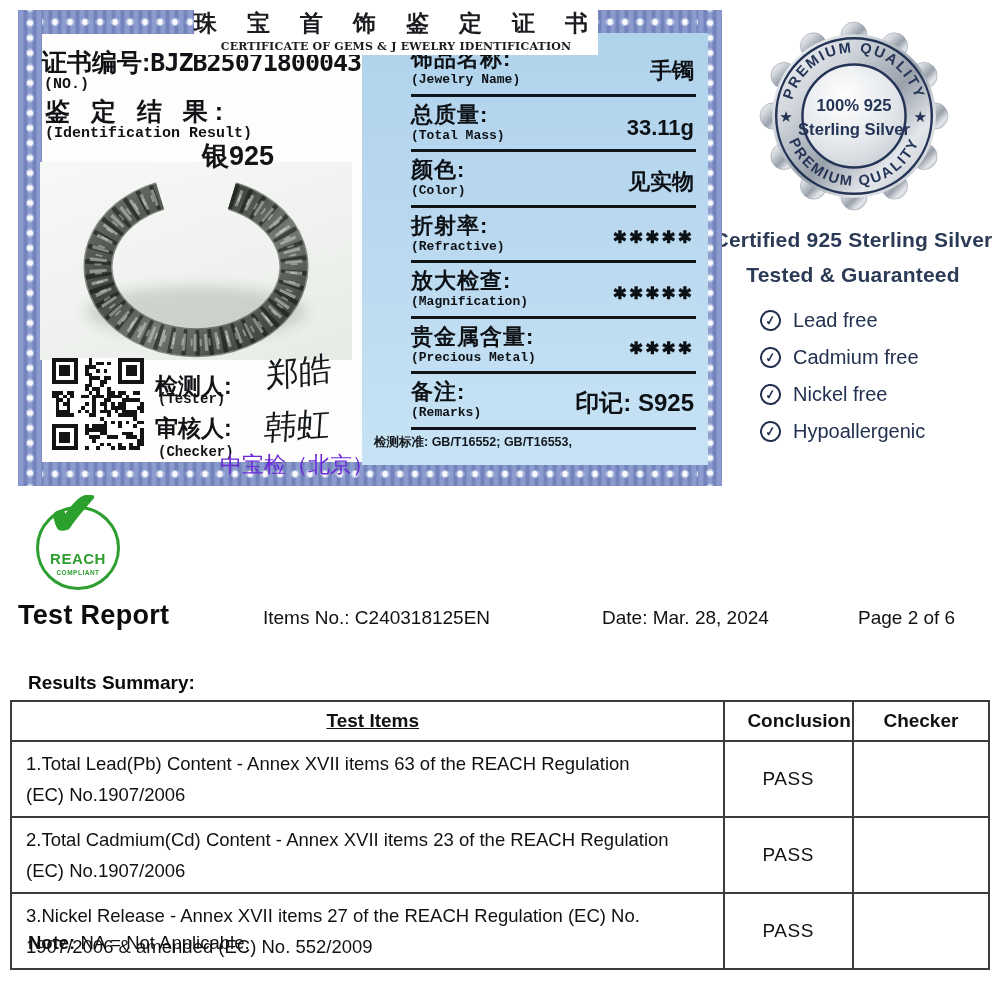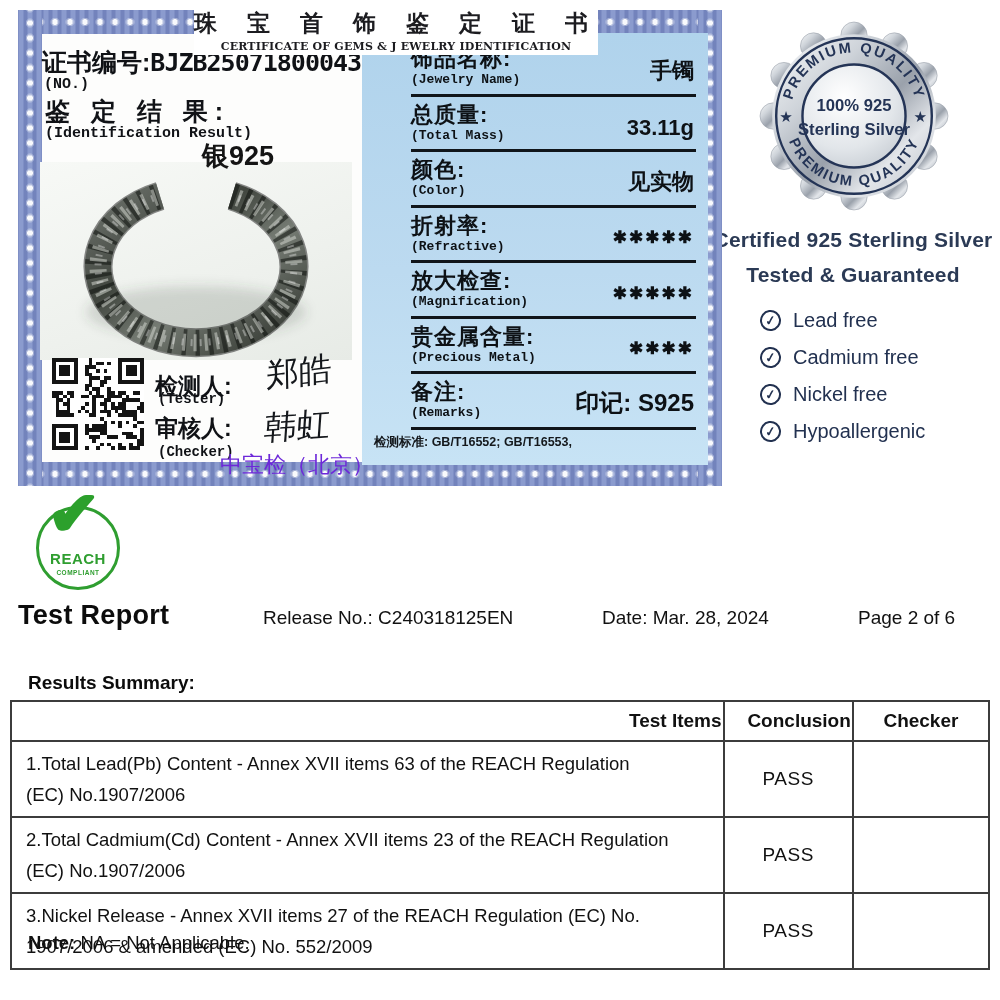--- a/index.html
+++ b/index.html
@@ -89,21 +89,21 @@
   .rep-no{position:absolute;left:263px;top:607px;font-size:19px;color:#111;}
   .rep-date{position:absolute;left:602px;top:607px;font-size:19px;color:#111;}
   .rep-page{position:absolute;left:858px;top:607px;font-size:19px;color:#111;}
   .summary{position:absolute;left:28px;top:672px;font-size:19px;font-weight:700;color:#0c0c0c;}
 
   
   .rtable{position:absolute;left:10px;top:700px;width:980px;border-collapse:collapse;z-index:2;
           font-size:18.5px;color:#111;}
   .rtable th,.rtable td{border:2px solid #3c3c3c;}
   .rtable th{height:36px;font-size:19px;font-weight:700;}
-  .rtable th.items{text-align:right;padding-left:12px;width:716px;}
+  .rtable th.items{text-align:center;padding-left:12px;width:716px;text-decoration:underline;}
   .rtable th.concl{width:126px;text-align:right;}
   .rtable th.rem{width:134px;text-align:center;}
   .rtable td.item{padding:6px 8px 6px 14px;line-height:31px;height:50px;}
   .rtable td.pass{text-align:center;font-size:19px;letter-spacing:.5px;}
   .note{position:absolute;left:28px;top:932px;font-size:18.5px;color:#111;}
   .note b{font-weight:700;}
 </style>
 </head>
 <body>
 
@@ -456,21 +456,21 @@
     </div>
   </div>
 
   <div class="reach">
     <span class="big-check">✔</span>
     <div class="r-name">REACH</div>
     <div class="r-sub">COMPLIANT</div>
   </div>
 
   <div class="rep-title">Test Report</div>
-  <div class="rep-no">Release No.: C240318125EN</div>
+  <div class="rep-no">Items No.: C240318125EN</div>
   <div class="rep-date">Date: Mar. 28, 2024</div>
   <div class="rep-page">Page 2 of 6</div>
   <div class="summary">Results Summary:</div>
 
   <table class="rtable">
     <thead>
       <tr>
         <th class="items">Test Items</th>
         <th class="concl">Conclusion</th>
         <th class="rem">Checker</th>

